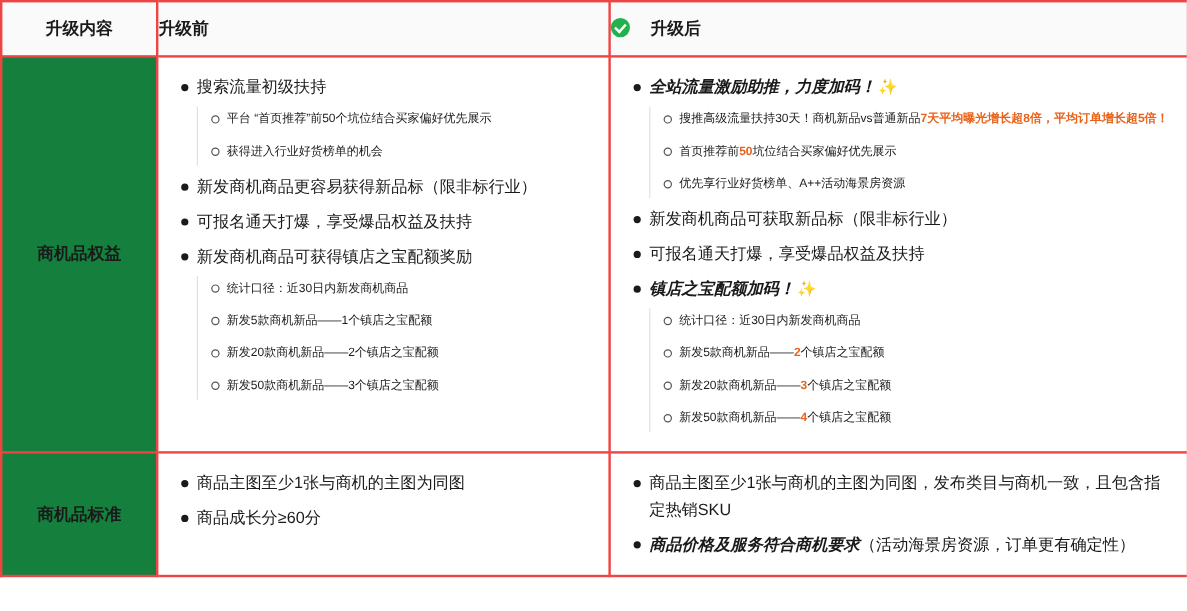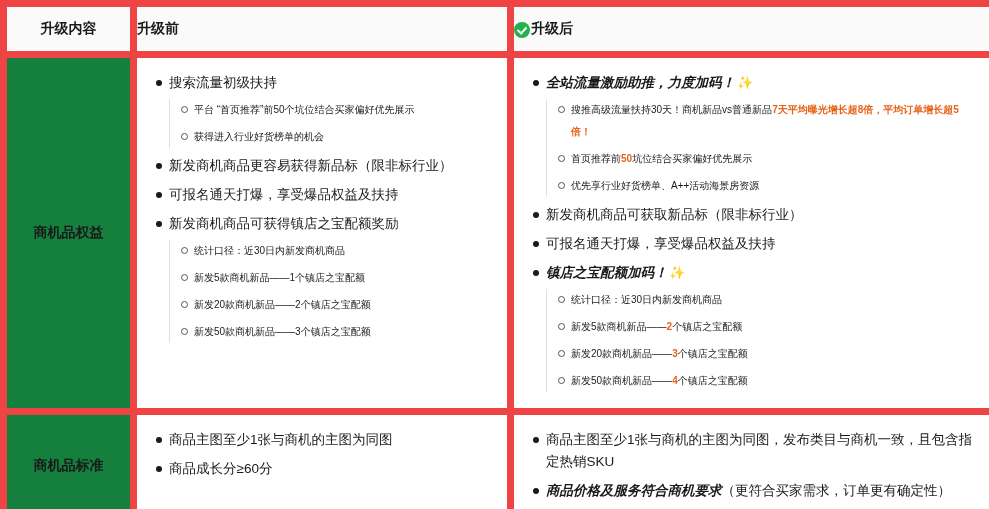--- a/index.html
+++ b/index.html
@@ -13,21 +13,21 @@
     font-family: "Liberation Sans", sans-serif;
     color: #1a1a1a;
     overflow: hidden;
   }
   .table {
     width: 989px;
     border-collapse: collapse;
     table-layout: fixed;
   }
   .table td, .table th {
-    border: 7px solid #ef4444;
+    border: 2px solid #ef4444;
     vertical-align: middle;
     padding: 0;
   }
   .col-label { width: 130px; }
   .col-before { width: 377px; }
   .col-after  { width: 482px; }
 
   thead td {
     background: #fafafa;
     height: 44px;
@@ -35,22 +35,22 @@
     font-weight: bold;
     color: #1a1a1a;
     padding: 0 14px;
   }
   thead td.head-label {
     text-align: center;
     padding: 0;
   }
   .head-after-wrap {
     display: flex;
-    align-items: flex-end;
-    gap: 1px;
+    align-items: flex-start;
+    gap: 17px;
   }
   .check-badge {
     width: 16px;
     height: 16px;
     border-radius: 50%;
     background: #22b14c;
     position: relative;
     flex: 0 0 auto;
   }
   .check-badge::after {
@@ -197,18 +197,18 @@
         <td class="row-label">商机品标准</td>
         <td class="cell">
           <ul class="lvl1">
             <li><span>商品主图至少1张与商机的主图为同图</span></li>
             <li><span>商品成长分≥60分</span></li>
           </ul>
         </td>
         <td class="cell">
           <ul class="lvl1">
             <li><span>商品主图至少1张与商机的主图为同图，发布类目与商机一致，且包含指定热销SKU</span></li>
-            <li><span class="bold">商品价格及服务符合商机要求</span><span>（更符合买家需求，订单更有确定性）</span></li>
+            <li><span class="bold">商品价格及服务符合商机要求</span><span>（活动海景房资源，订单更有确定性）</span></li>
           </ul>
         </td>
       </tr>
     </tbody>
 </table>
 
 </body></html>

